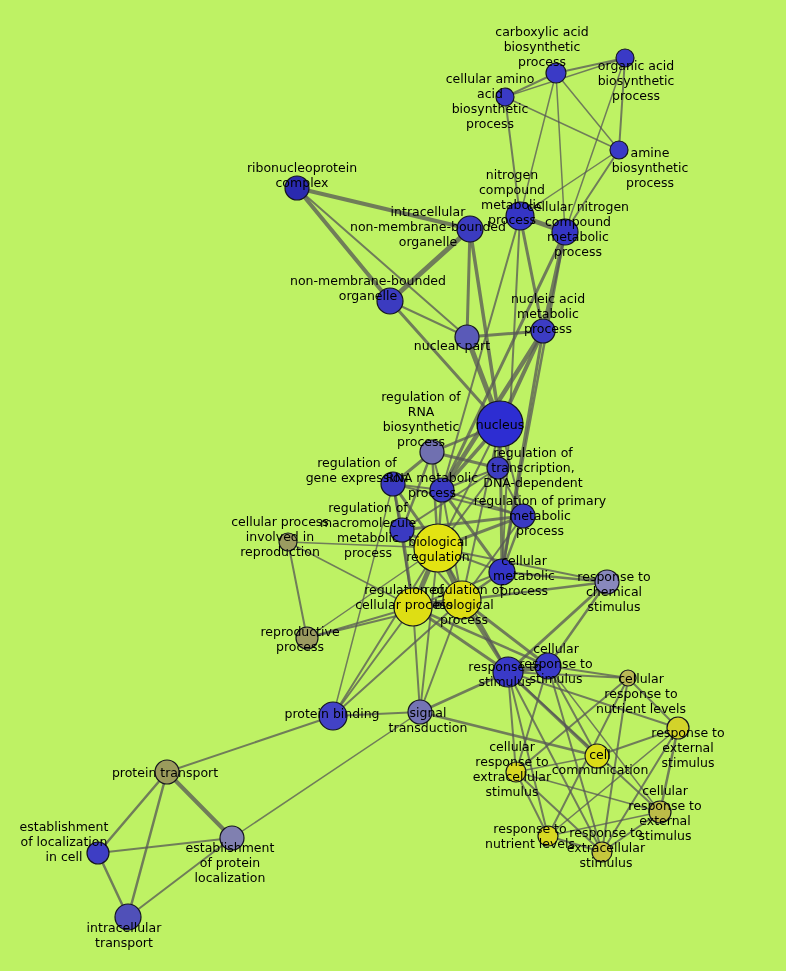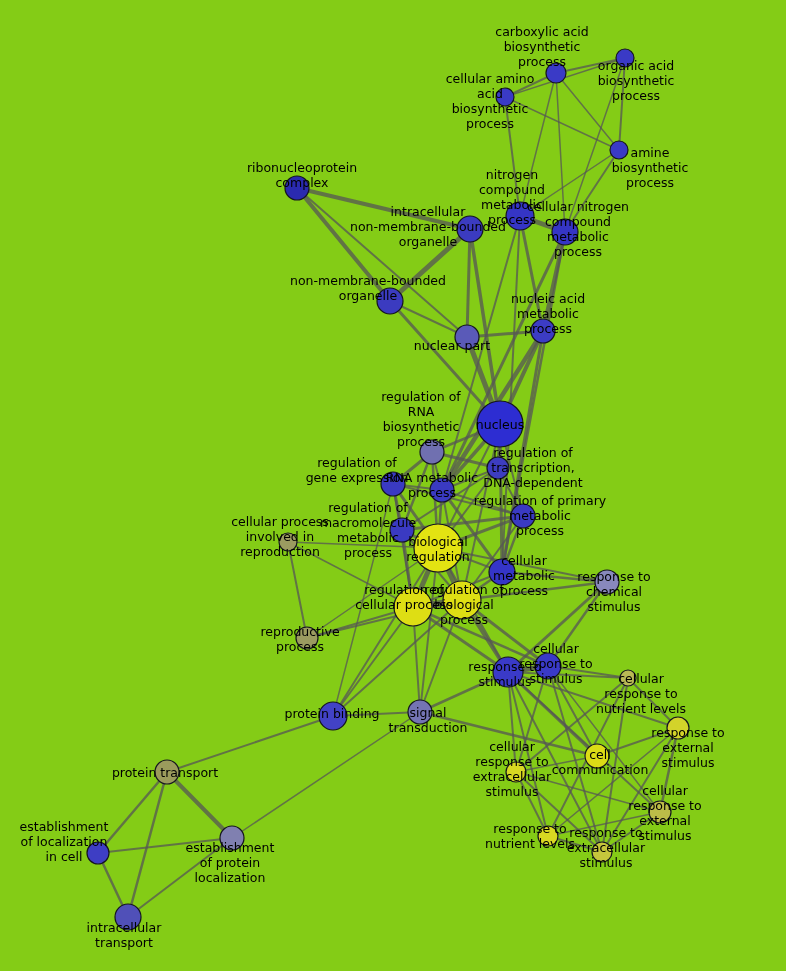--- a/index.html
+++ b/index.html
@@ -5,21 +5,21 @@
   html, body {
     margin: 0;
     padding: 0;
     background: #ffffff;
     font-family: "DejaVu Sans", "Liberation Sans", sans-serif;
   }
   .canvas-wrap {
     position: relative;
     width: 786px;
     height: 971px;
-    background: #84cc16;
+    background: #bef264;
     overflow: hidden;
   }
   svg.graph {
     position: absolute;
     left: 0;
     top: 0;
     width: 786px;
     height: 971px;
     display: block;
   }

